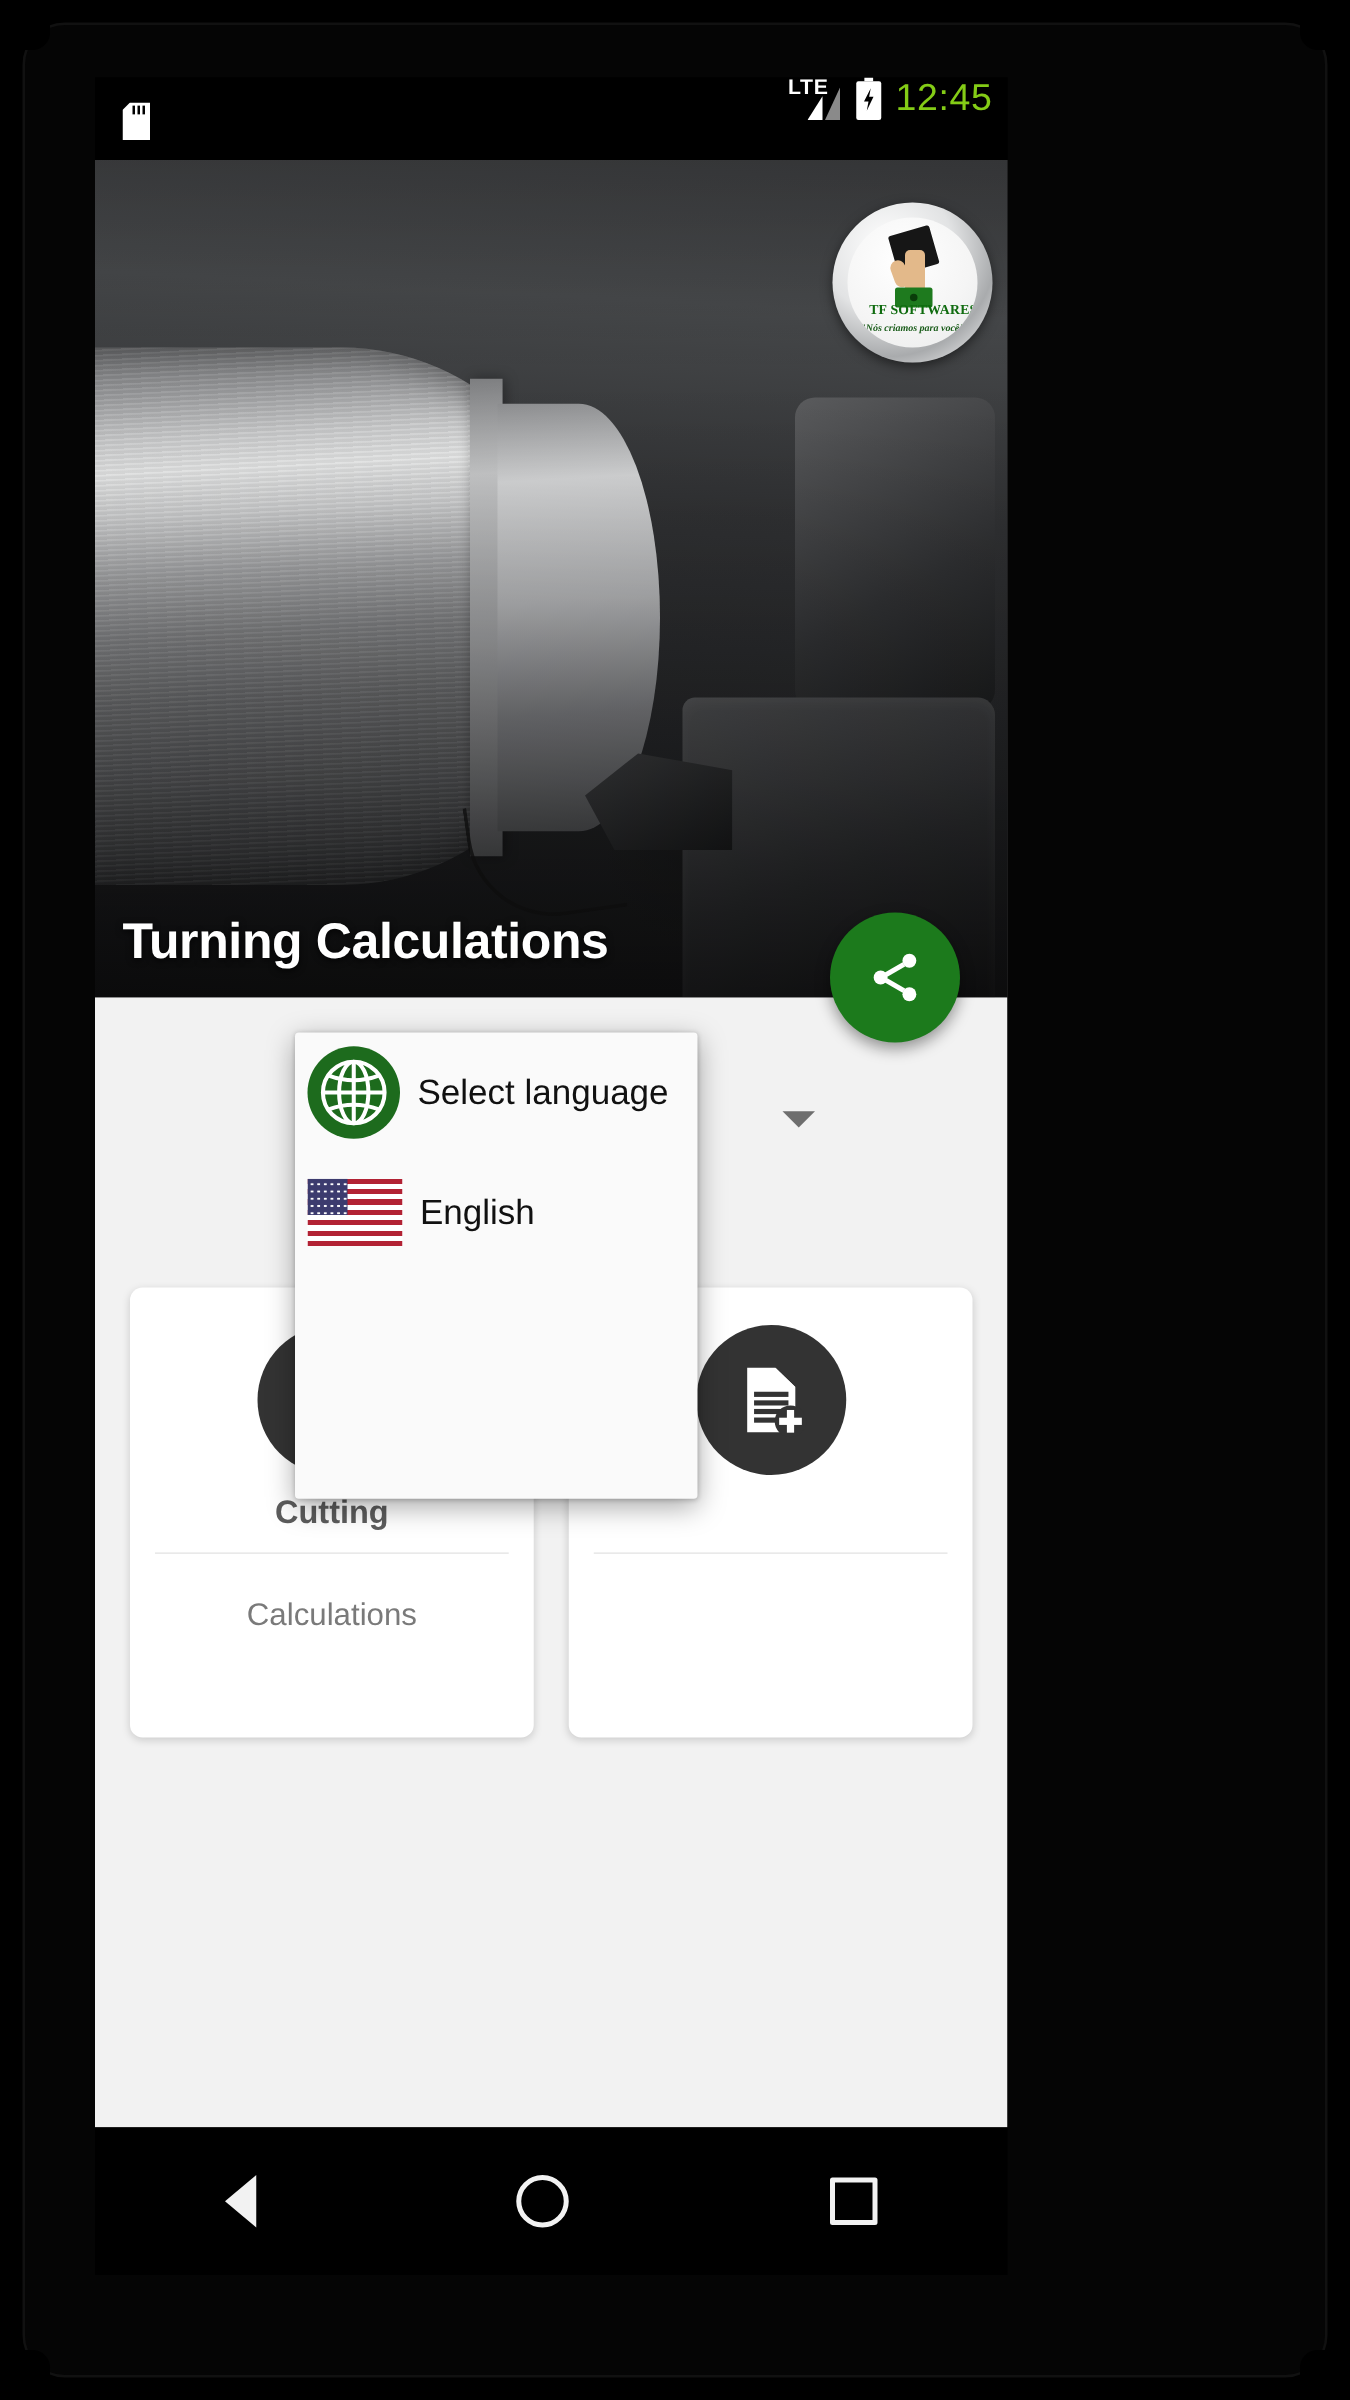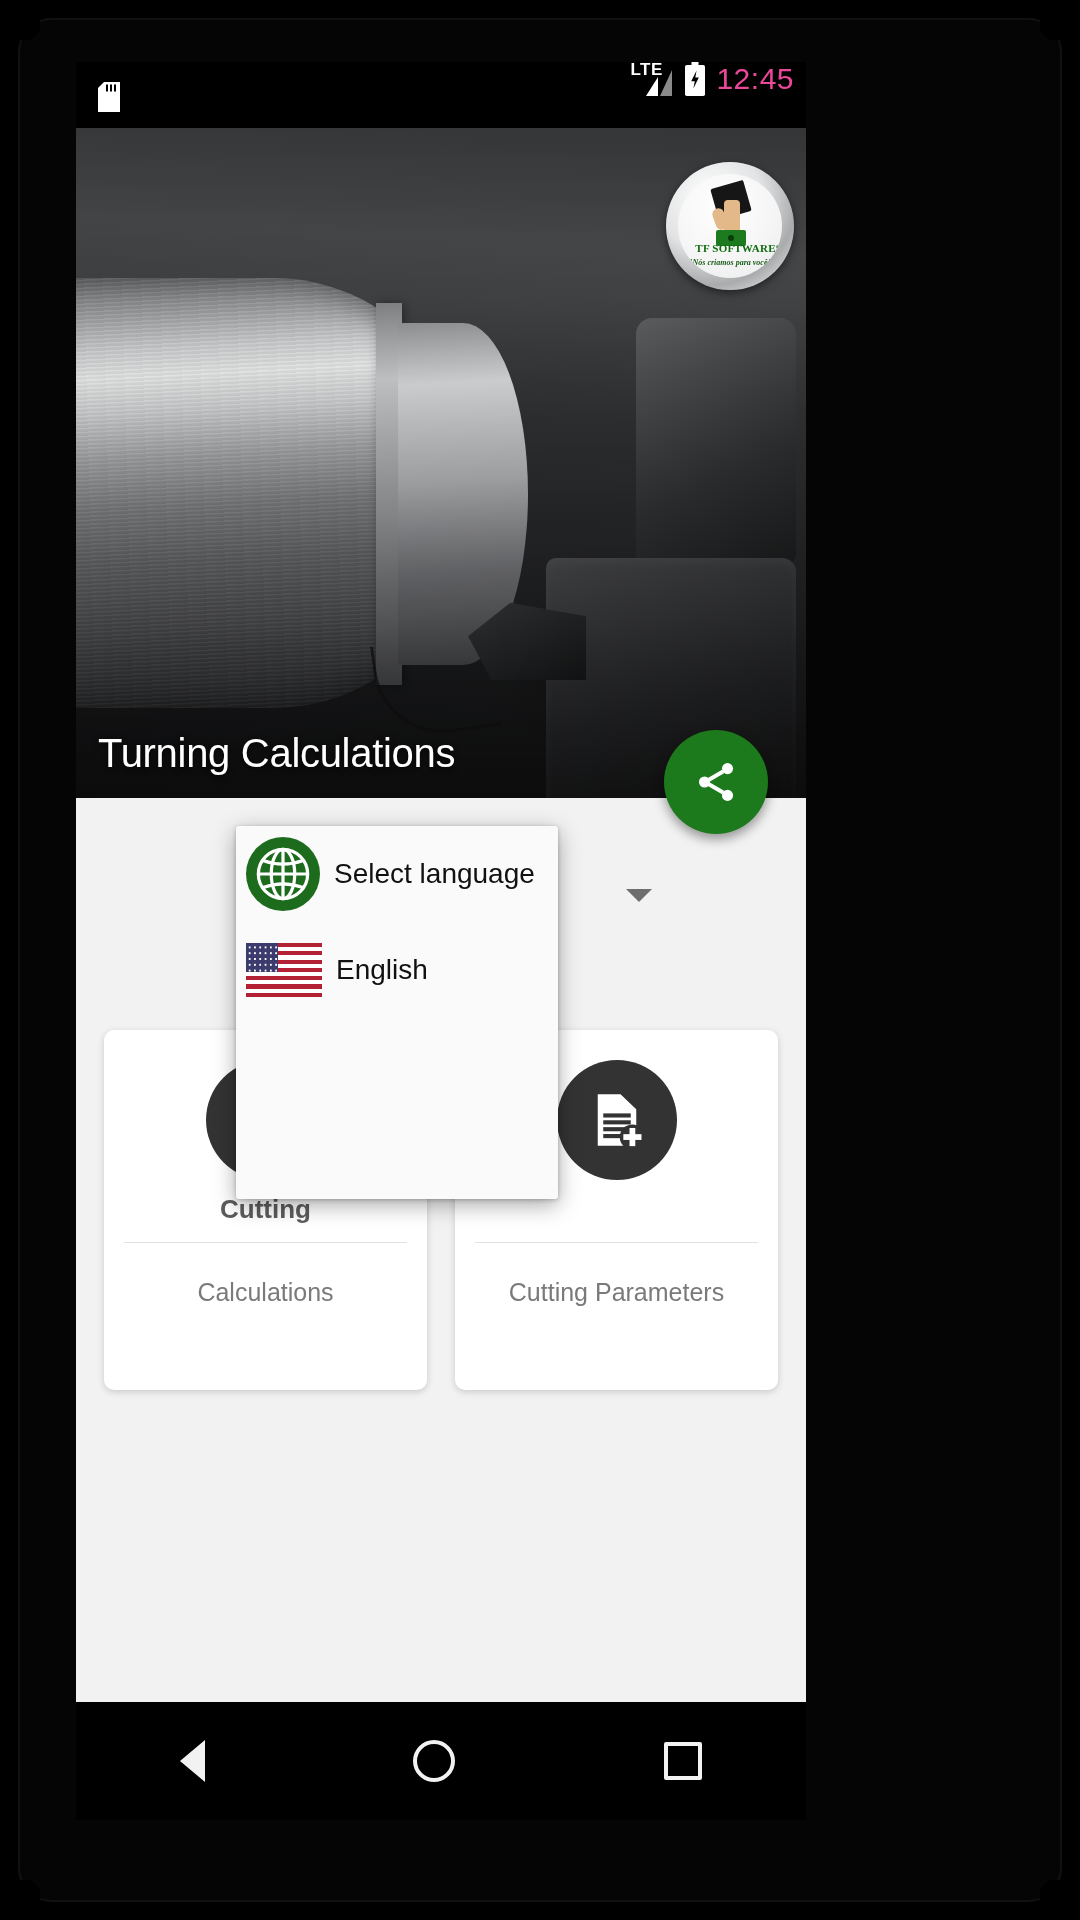--- a/index.html
+++ b/index.html
@@ -49,21 +49,21 @@
   }
   #signal-lte{ position:relative; width:44px; height:34px; }
   #lte-label{
     position:absolute; left:0; top:-1px;
     font-size:17px; font-weight:bold; letter-spacing:.5px;
     line-height:1; color:#fff;
   }
   #signal-bars{ position:absolute; left:16px; bottom:0; width:28px; height:26px; }
   #battery-icon{ width:22px; height:34px; position:relative; }
   #clock-text{
-    font-size:30px; font-weight:500; color:#ec4899; letter-spacing:.5px;
+    font-size:30px; font-weight:500; color:#84cc16; letter-spacing:.5px;
   }
 
   
   #hero{
     position:absolute; left:0; top:66px; width:730px; height:670px;
     overflow:hidden;
     background:#6d6e70;
   }
   #hero-photo{
     position:absolute; inset:0;
@@ -122,21 +122,21 @@
     position:absolute; left:560px; top:190px; width:160px; height:250px;
     background:linear-gradient(150deg,#5b5c5e,#303133 60%,#1b1c1d);
     border-radius:16px;
   }
   #hero-vignette{
     position:absolute; inset:0;
     background:linear-gradient(to bottom, rgba(0,0,0,.12) 0%, rgba(0,0,0,0) 26%, rgba(0,0,0,.22) 74%, rgba(0,0,0,.45) 100%);
   }
   #hero-title{
     position:absolute; left:22px; bottom:22px;
-    font-size:40px; font-weight:normal; color:#fff;
+    font-size:40px; font-weight:bold; color:#fff;
     text-shadow:0 2px 6px rgba(0,0,0,.8);
     letter-spacing:-.3px;
   }
 
   
   #app-logo-badge{
     position:absolute; right:12px; top:34px;
     width:128px; height:128px; border-radius:50%;
     background:radial-gradient(circle at 34% 28%, #ffffff 0%, #e2e3e4 42%, #a9abad 70%, #dedfe0 88%, #8d8f91 100%);
     box-shadow:0 3px 9px rgba(0,0,0,.5);
@@ -408,21 +408,20 @@
                 <rect x="7" y="12.1" width="10" height="1.5" fill="#333333"></rect>
                 <rect x="7" y="14.6" width="10" height="1.5" fill="#333333"></rect>
                 <rect x="7" y="17.1" width="10" height="1.5" fill="#333333"></rect>
                 <circle cx="17.6" cy="18.2" r="4.6" fill="#333333"></circle>
                 <rect x="16.55" y="14.9" width="2.1" height="6.6" fill="#ffffff"></rect>
                 <rect x="14.3" y="17.15" width="6.6" height="2.1" fill="#ffffff"></rect>
               </svg>
             </div>
           </div>
           <div class="card-divider"></div>
-          <div class="card-subtitle">Cutting Parameters</div>
         </div>
 
       </div>
     </div>
 
     <div id="share-fab">
       <svg width="46" height="46" viewBox="0 0 24 24" aria-hidden="true">
         <circle cx="18" cy="5" r="2.9" fill="#ffffff"></circle>
         <circle cx="6" cy="12" r="2.9" fill="#ffffff"></circle>
         <circle cx="18" cy="19" r="2.9" fill="#ffffff"></circle>

